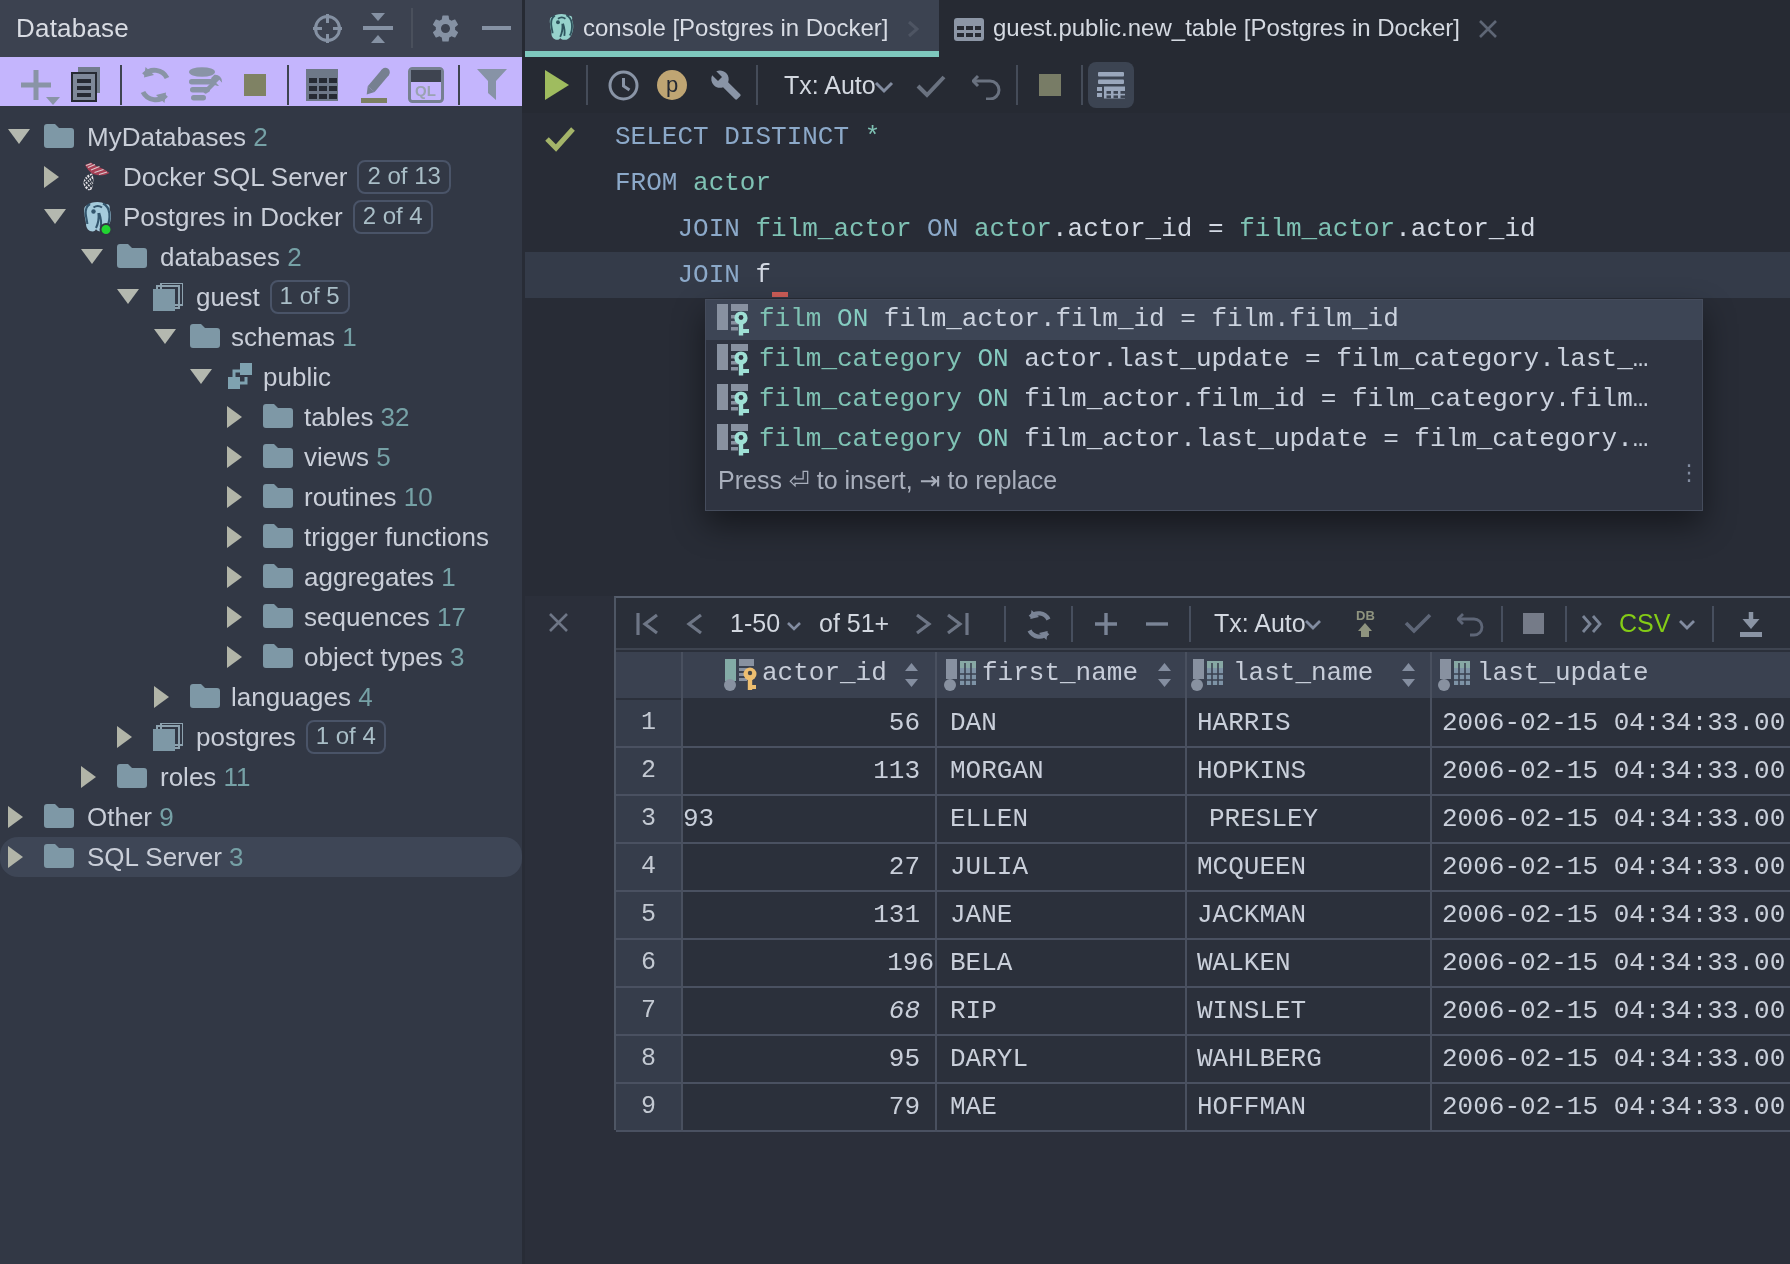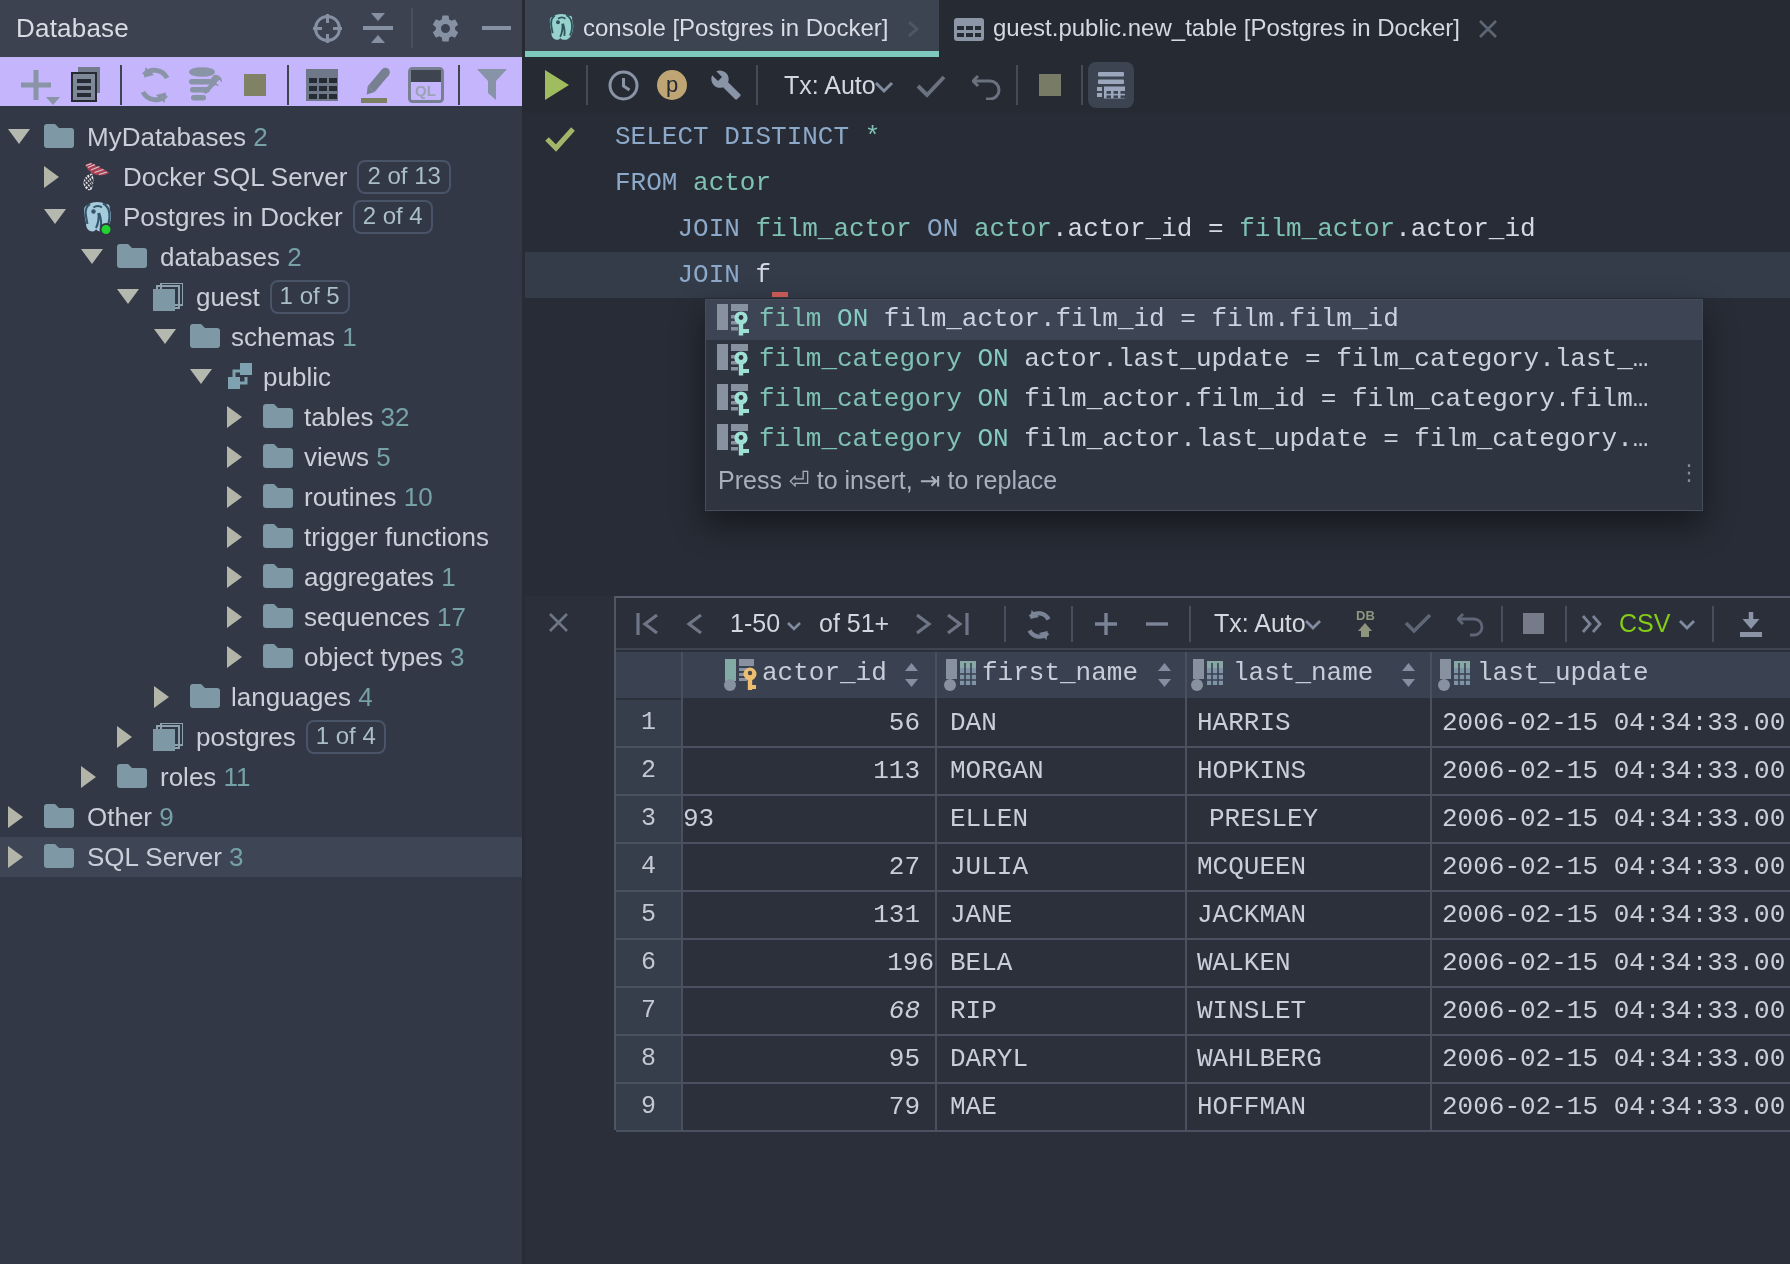--- a/index.html
+++ b/index.html
@@ -254,21 +254,21 @@
         </svg>
         <div class="lbl" style="left:160px">roles <span class="cnt">11</span></div>
       </div>
 <div class="trow" style="top:684px;">
         <div class="chev closed" style="left:8px"></div>
         <svg class="ticon" style="left:44px" width="30" height="25" viewBox="0 0 30 25">
           <path d="M0 4 q0-3 3-3 h8 l4 4 h12 q3 0 3 3 v14 q0 3-3 3 h-24 q-3 0-3-3 z" fill="#7E98A6"></path>
         </svg>
         <div class="lbl" style="left:87px">Other <span class="cnt">9</span></div>
       </div>
-<div class="trow" style="top:724px;background:#3E4656;">
+<div class="trow" style="top:724px;background:#3E4656;border-radius:18px;">
         <div class="chev closed" style="left:8px"></div>
         <svg class="ticon" style="left:44px" width="30" height="25" viewBox="0 0 30 25">
           <path d="M0 4 q0-3 3-3 h8 l4 4 h12 q3 0 3 3 v14 q0 3-3 3 h-24 q-3 0-3-3 z" fill="#7E98A6"></path>
         </svg>
         <div class="lbl" style="left:87px">SQL Server <span class="cnt">3</span></div>
       </div>
   </div>
 </div>
 
 <div id="tabbar">

